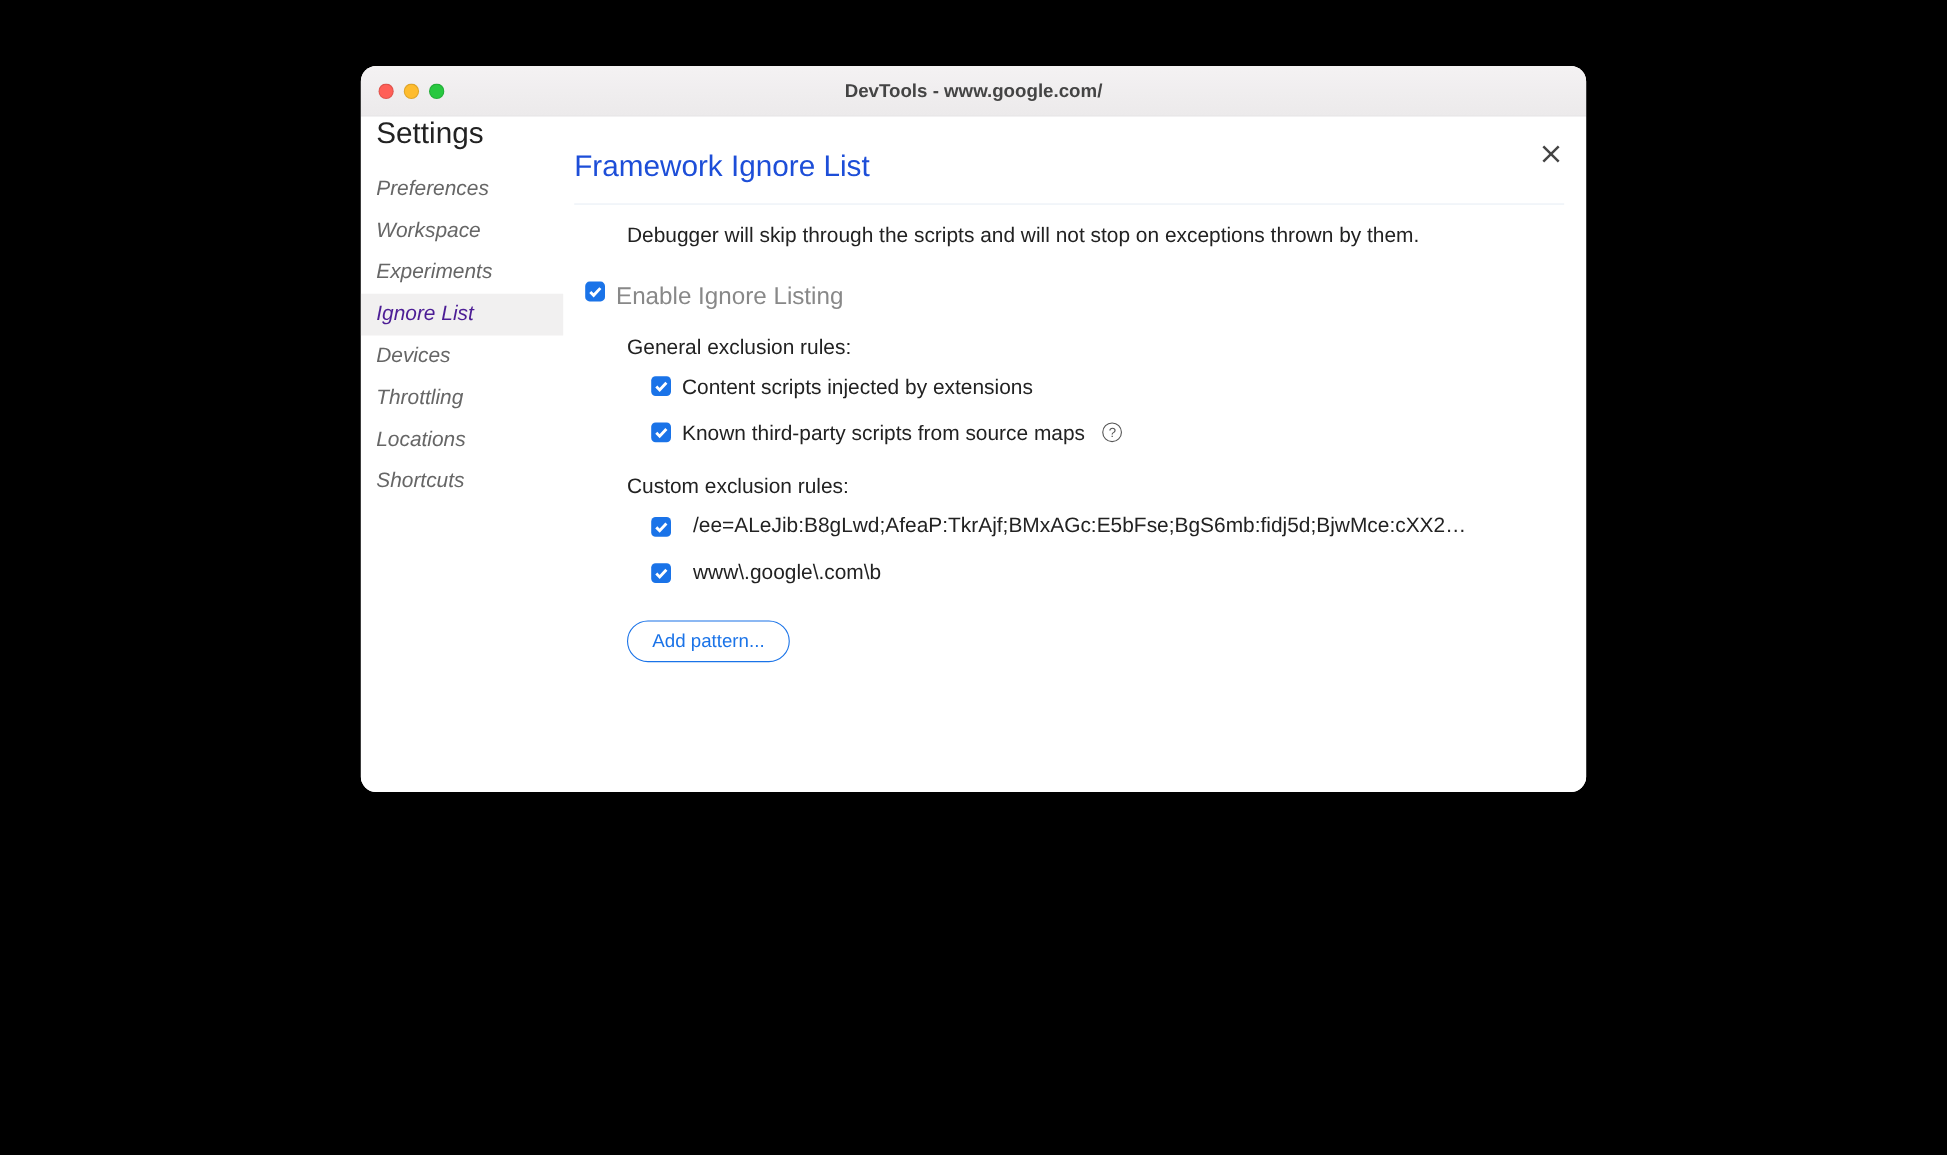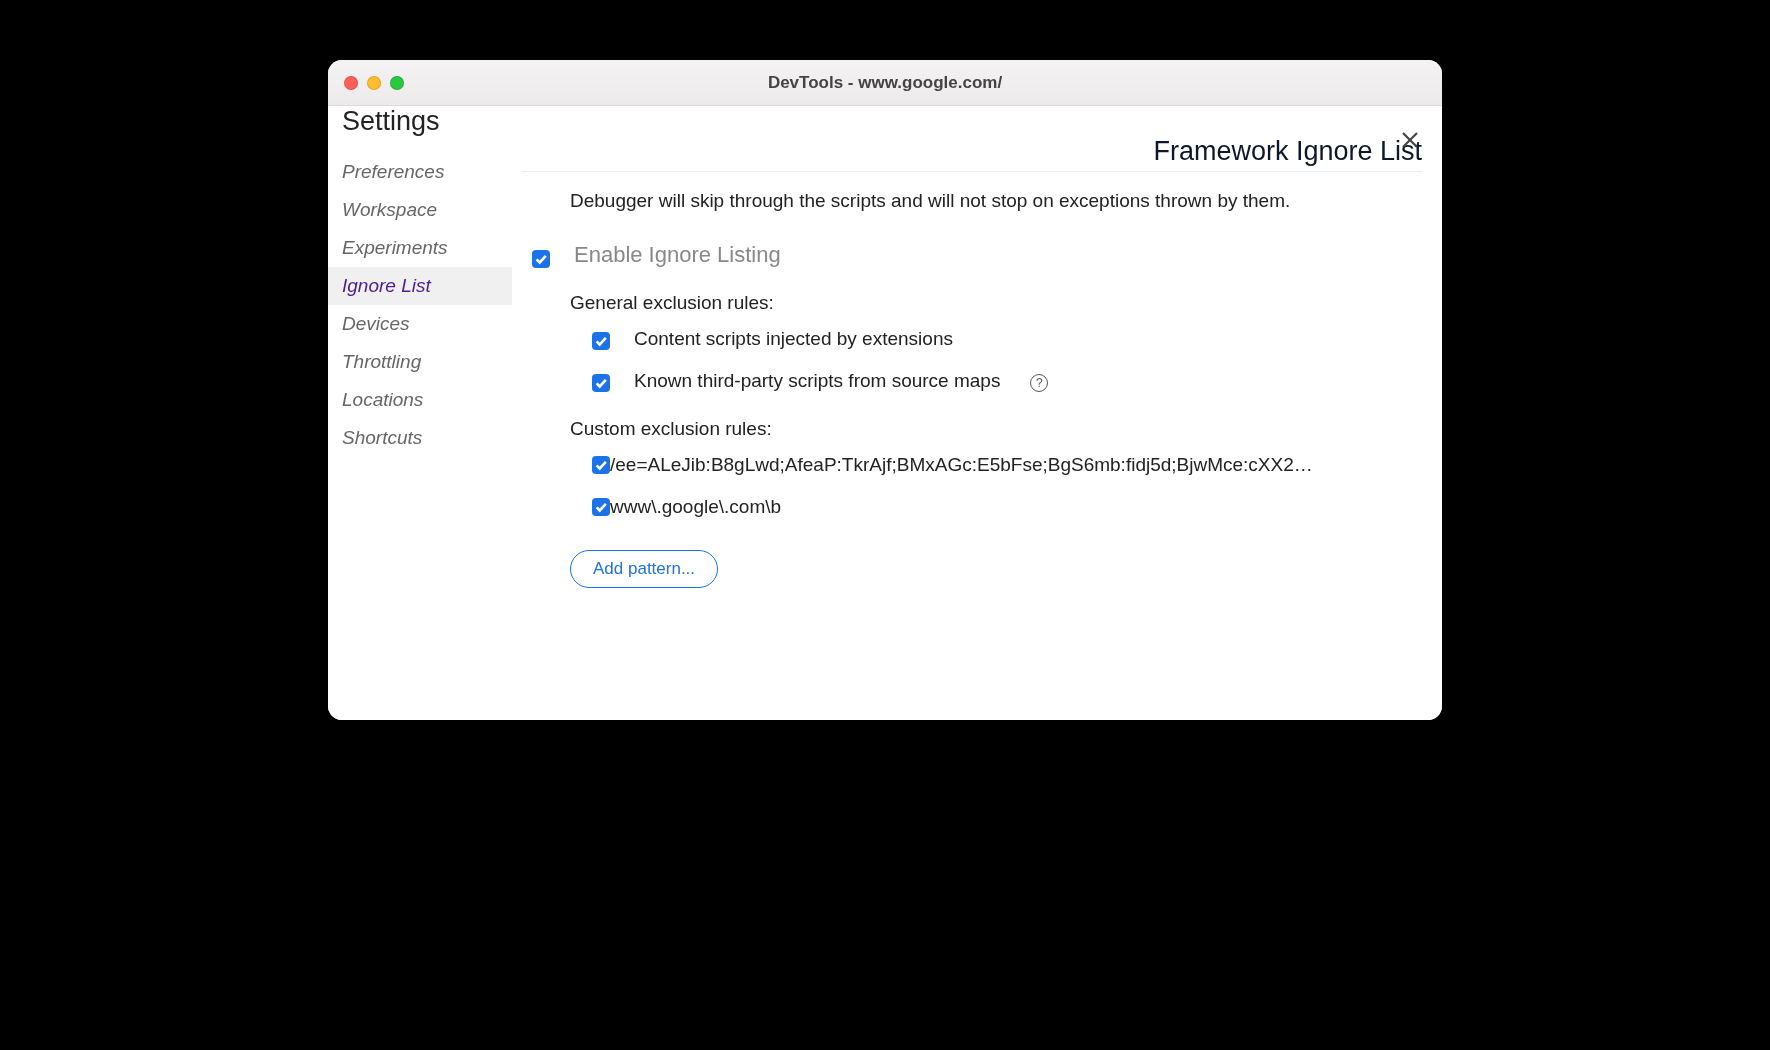--- a/index.html
+++ b/index.html
@@ -92,36 +92,35 @@
       background: #f1f0f0;
       color: #4c1d95;
     }
     .main {
       flex: 1;
       padding: 30px 20px 20px 10px;
     }
     .main-title {
       font-size: 27px;
       font-weight: 500;
-      color: #0f172a;
-      padding-bottom: 4px;
+      color: #1d4ed8;
+      padding-bottom: 18px;
       border-bottom: 1px solid #e8eef5;
       margin-bottom: 18px;
-      text-align: right;
     }
     .description {
       font-size: 19px;
       color: #222;
       margin-bottom: 30px;
       margin-left: 48px;
     }
     .checkbox-row {
       display: flex;
-      align-items: flex-end;
-      gap: 24px;
+      align-items: flex-start;
+      gap: 10px;
       margin-bottom: 12px;
     }
     .checkbox-row.top {
       margin-bottom: 24px;
     }
     .checkbox {
       width: 18px;
       height: 18px;
       border-radius: 4px;
       background: #1a73e8;
@@ -180,21 +179,21 @@
       font-size: 17px;
       color: #1a73e8;
       background: #fff;
       border: 1.3px solid #1a73e8;
       border-radius: 22px;
       cursor: pointer;
     }
     .rule-row-wrap {
       display: flex;
       align-items: center;
-      gap: 0;
+      gap: 20px;
       max-width: 760px;
     }
   </style>
 </head>
 <body>
 
 <div class="window">
 
   <div class="titlebar">
     <div class="traffic">

